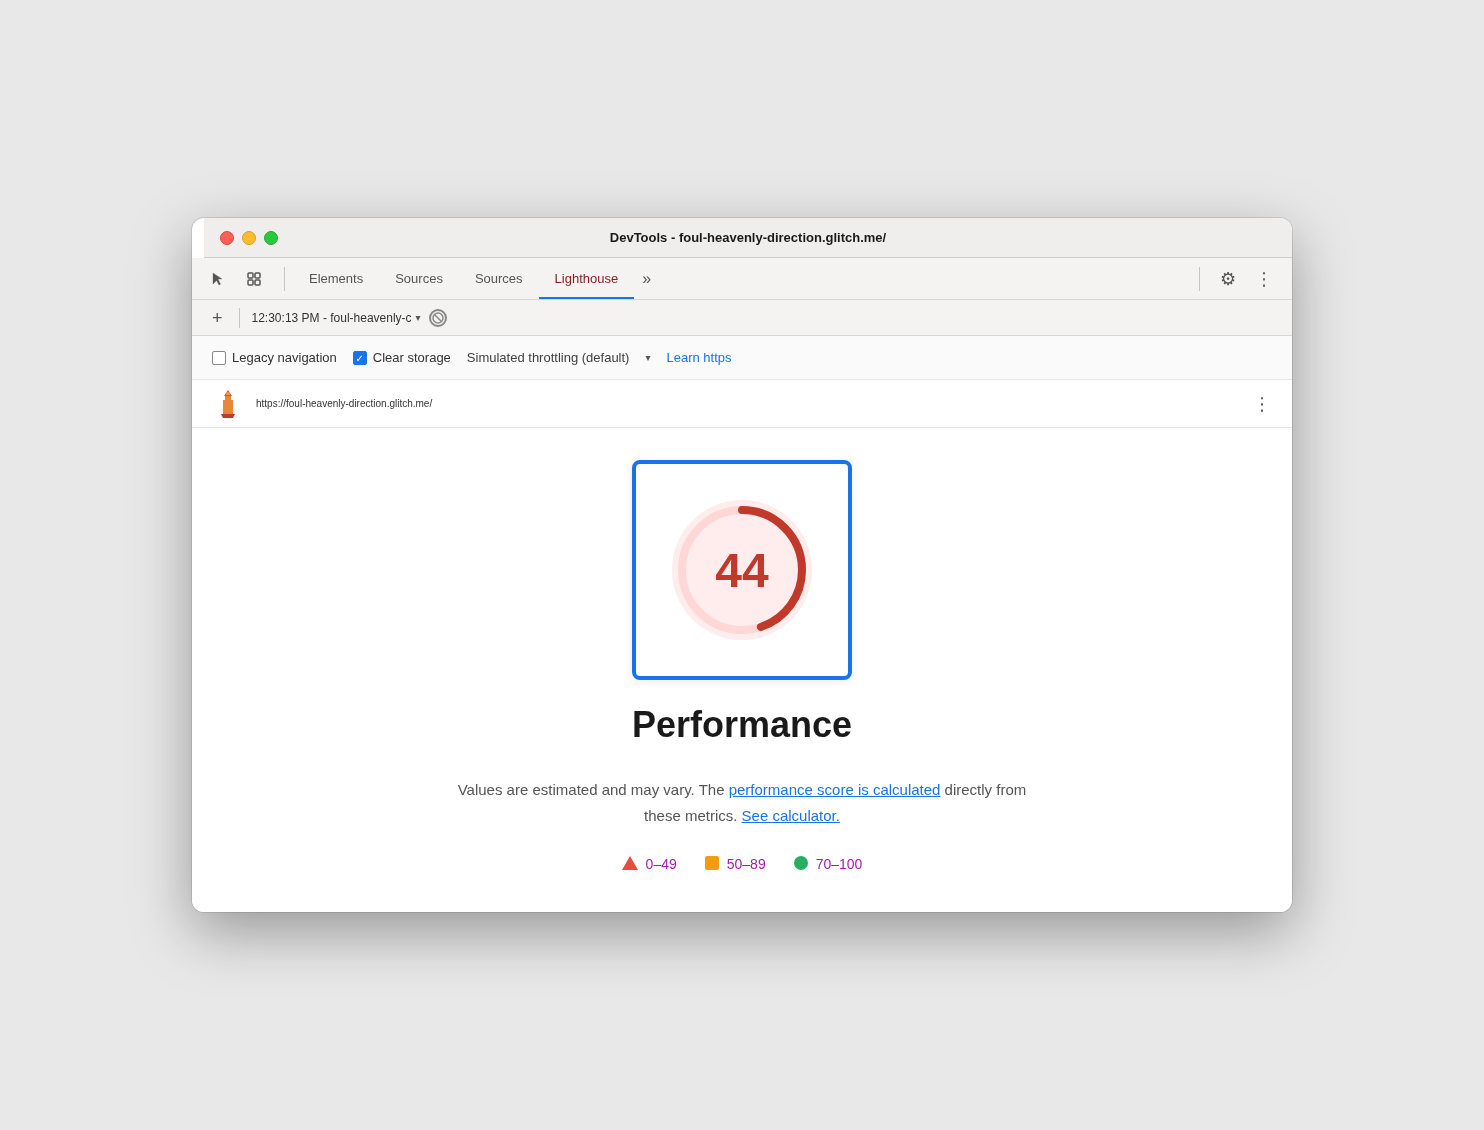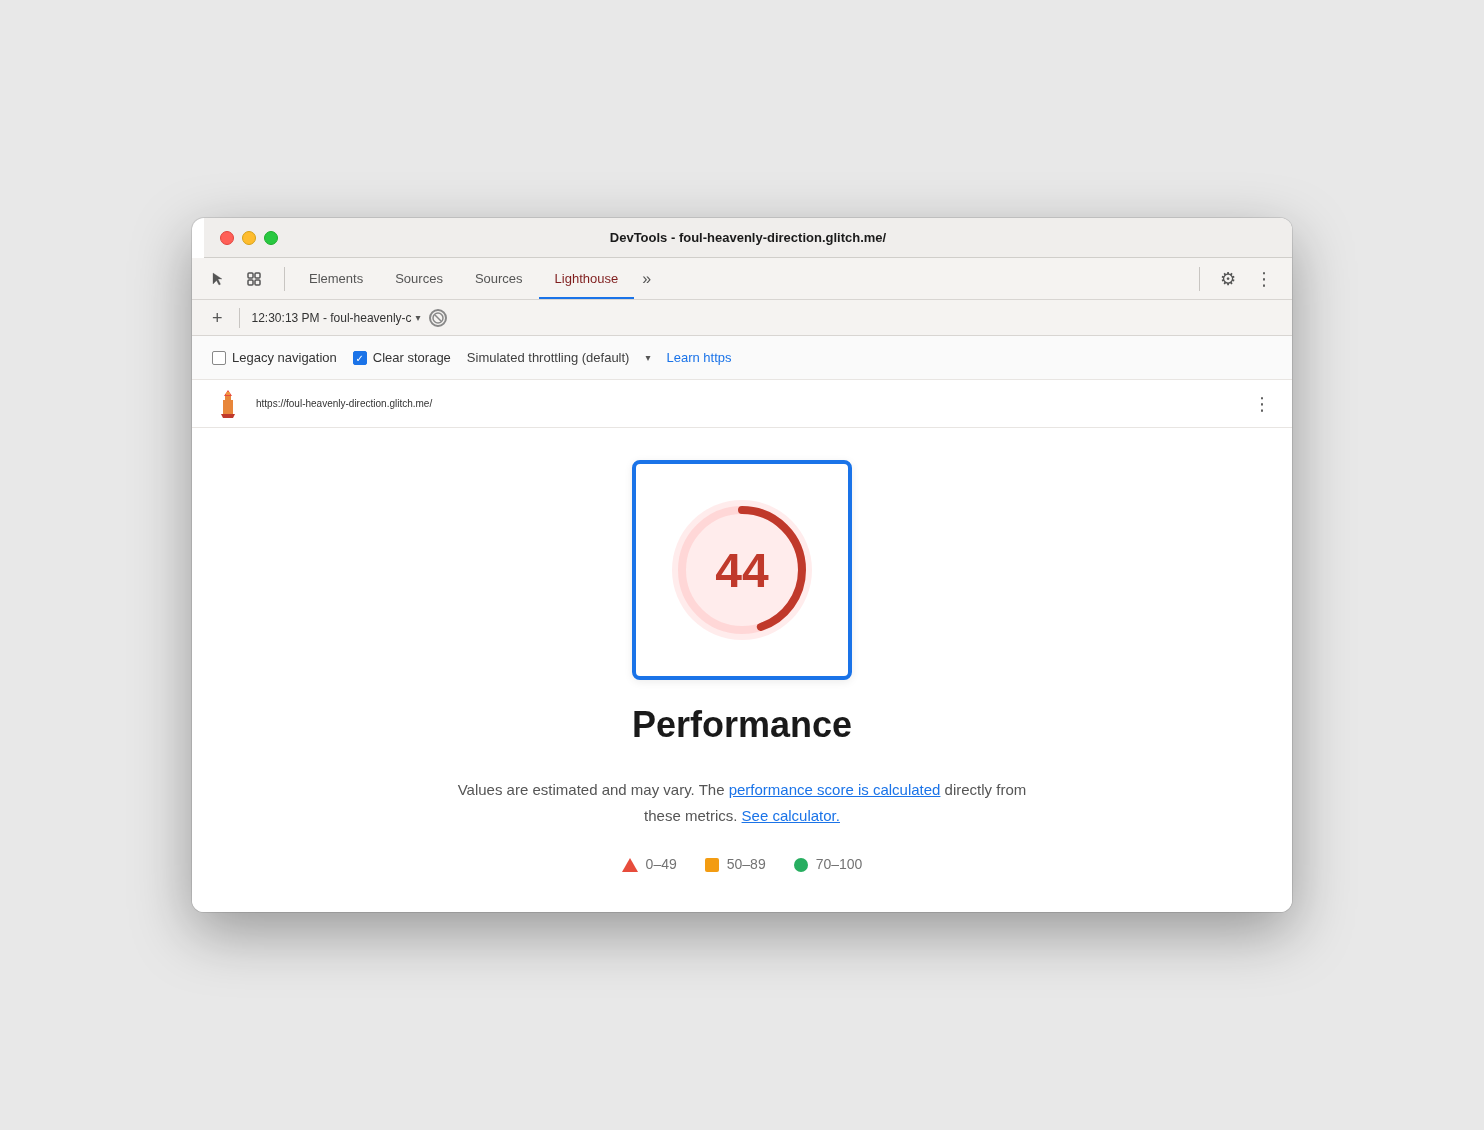--- a/index.html
+++ b/index.html
@@ -353,24 +353,24 @@
 
     
     .legend-row {
       display: flex;
       align-items: center;
       gap: 28px;
       margin-top: 28px;
     }
     .legend-item {
       display: flex;
-      align-items: flex-end;
+      align-items: flex-start;
       gap: 8px;
       font-size: 14px;
-      color: #737373;
+      color: #a21caf;
     }
     .legend-icon-triangle {
       width: 0;
       height: 0;
       border-left: 8px solid transparent;
       border-right: 8px solid transparent;
       border-bottom: 14px solid #e74c3c;
     }
     .legend-icon-square {
       width: 14px;

